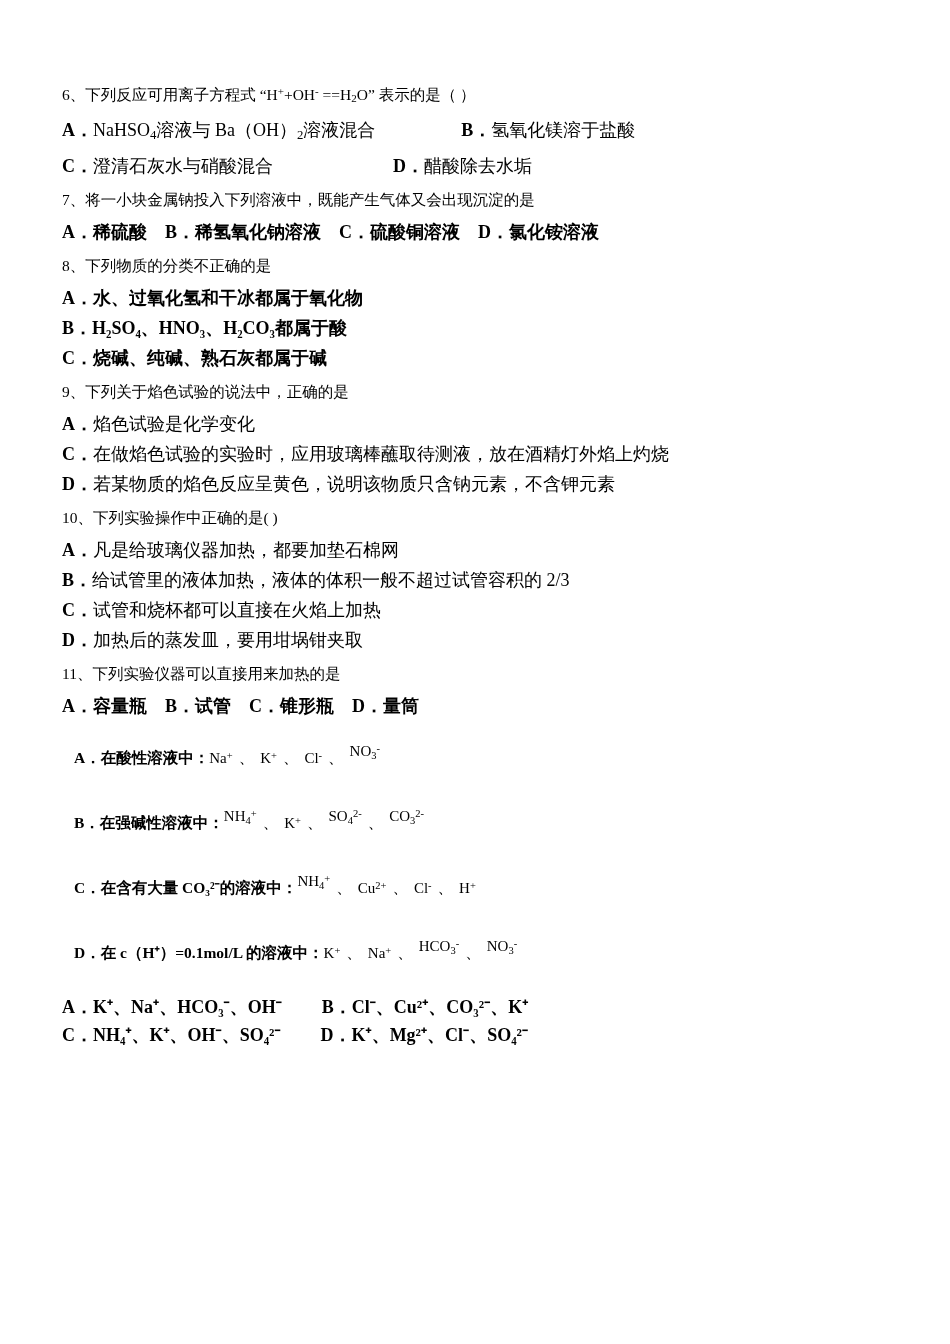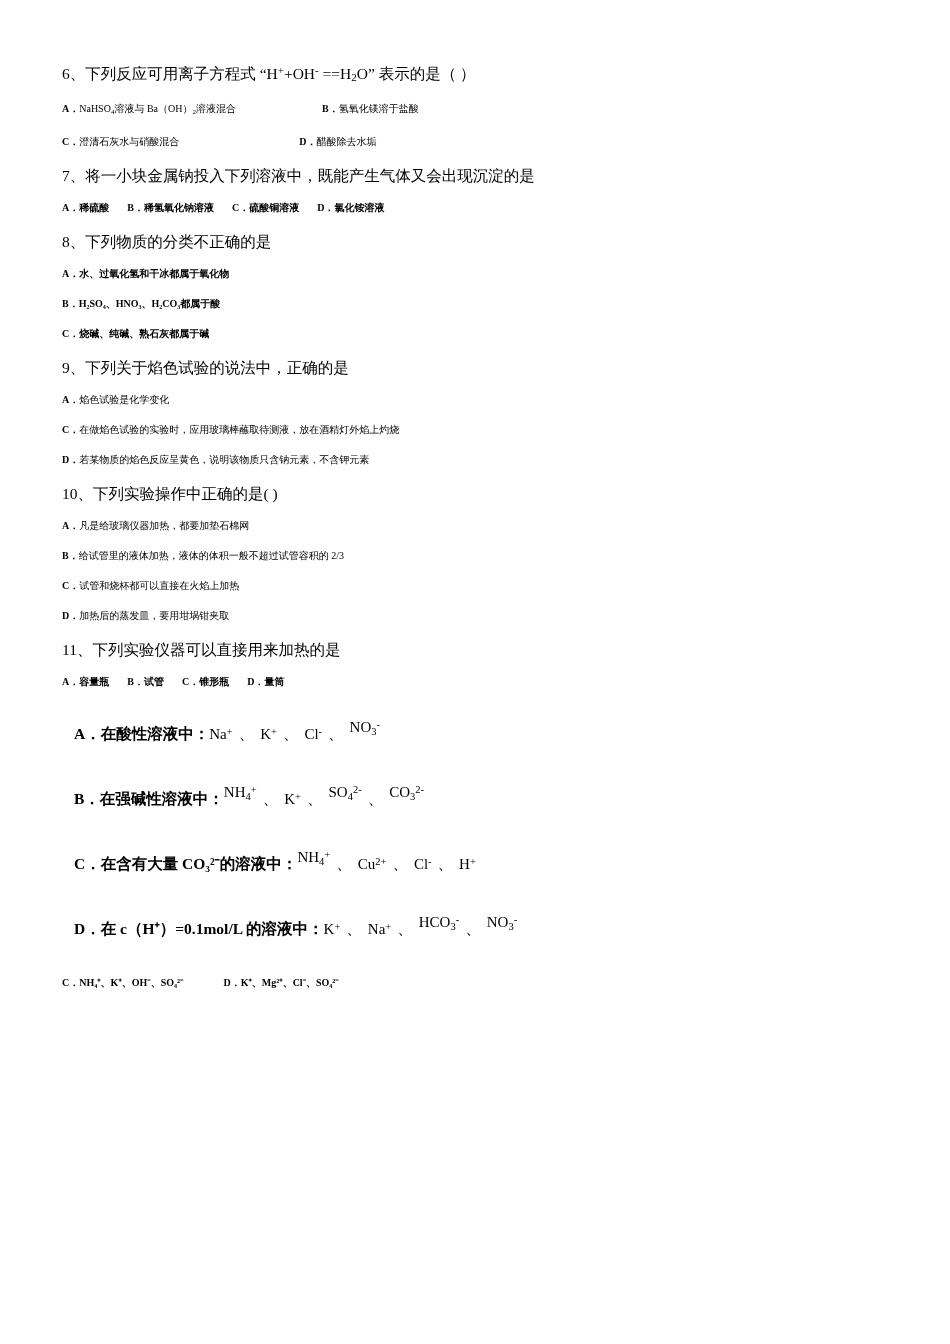--- a/index.html
+++ b/index.html
@@ -11,33 +11,33 @@
     width: 950px;
     height: 1344px;
     font-family: "Liberation Serif", serif;
     color: #000000;
   }
   .page {
     position: relative;
     width: 758px;
     height: 1344px;
     box-sizing: border-box;
-    padding: 55px 62px 0 62px;
+    padding: 76px 62px 0 62px;
   }
   .q {
     margin: 0 0 4px 0;
   }
   .stem {
     font-size: 15.5px;
     line-height: 30px;
     margin: 0 0 2px 0;
     white-space: nowrap;
   }
   .opts {
-    font-size: 10px;
+    font-size: 18px;
     line-height: 30px;
     margin: 0;
     white-space: nowrap;
   }
   .opts.bold, .stem.bold {
     font-weight: bold;
   }
   .lbl {
     font-weight: bold;
   }
@@ -167,17 +167,20 @@
       <span class="lbl">C．</span><span class="lbl">在含有大量 CO₃²⁻的溶液中：</span><span class="ion raise">NH<sub>4</sub><sup>+</sup></span><span class="sep"></span>、<span class="sep"></span><span class="ion">Cu<sup>2+</sup></span><span class="sep"></span>、<span class="sep"></span><span class="ion">Cl<sup>-</sup></span><span class="sep"></span>、<span class="sep"></span><span class="ion">H<sup>+</sup></span>
     </p>
 
     <p class="ionrow">
       <span class="lbl">D．</span><span class="lbl">在 c（H⁺）=0.1mol/L 的溶液中：</span><span class="ion">K<sup>+</sup></span><span class="sep"></span>、<span class="sep"></span><span class="ion">Na<sup>+</sup></span><span class="sep"></span>、<span class="sep"></span><span class="ion raise">HCO<sub>3</sub><sup>-</sup></span><span class="sep"></span>、<span class="sep"></span><span class="ion raise">NO<sub>3</sub><sup>-</sup></span>
     </p>
   </div>
 
   <div class="q">
     <p class="opts bold tight">
+      <span class="lbl">A．</span><span>K⁺、Na⁺、HCO₃⁻、OH⁻</span><span class="gap-md"></span><span class="lbl">B．</span><span>Cl⁻、Cu²⁺、CO₃²⁻、K⁺</span>
+    </p>
+    <p class="opts bold tight">
       <span class="lbl">C．</span><span>NH₄⁺、K⁺、OH⁻、SO₄²⁻</span><span class="gap-md"></span><span class="lbl">D．</span><span>K⁺、Mg²⁺、Cl⁻、SO₄²⁻</span>
     </p>
   </div>
 
 </div>
 
 </body></html>

